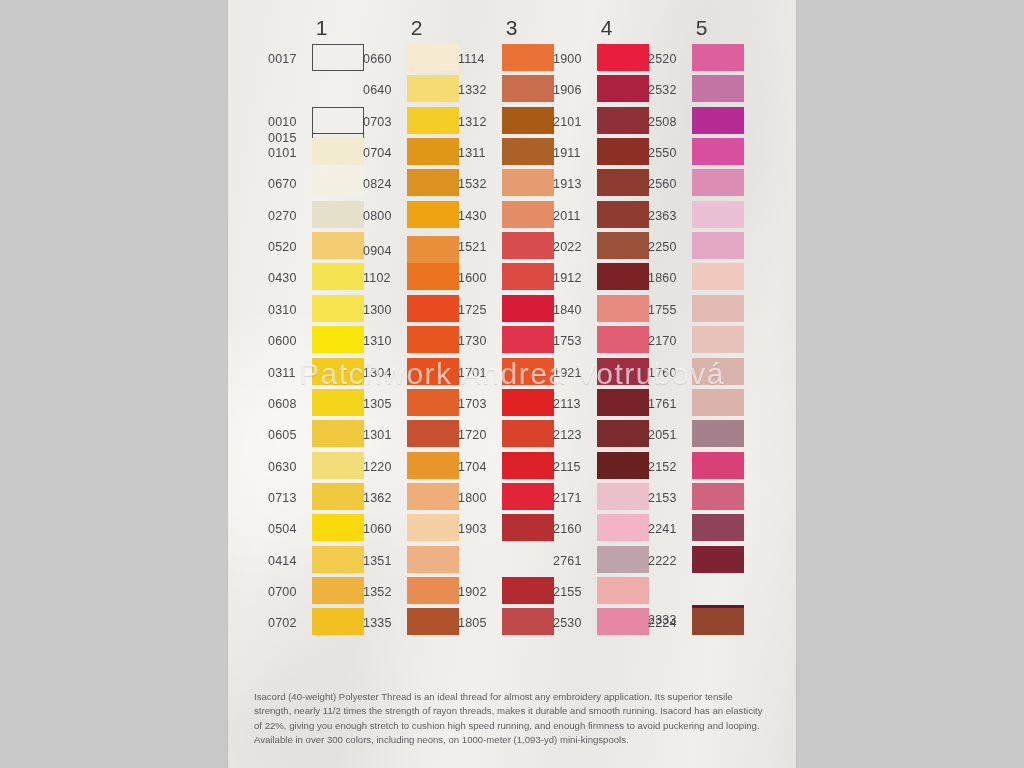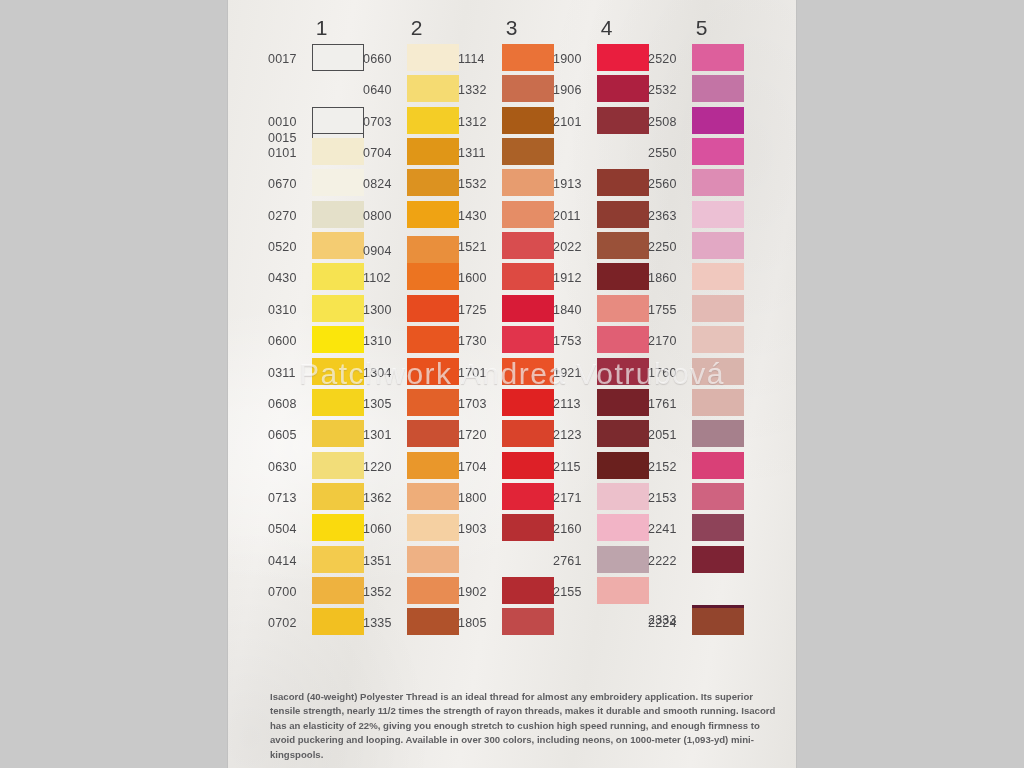--- a/index.html
+++ b/index.html
@@ -70,21 +70,21 @@
     color:rgba(255,255,255,.62);
     letter-spacing:1.5px;
     text-align:center;
     line-height:44px;
     white-space:nowrap;
     text-shadow:0 1px 1px rgba(120,110,110,.25);
     font-family:"Liberation Sans", sans-serif;
   }
 
   #footer{
-    position:absolute;left:16px;top:690px;width:568px;height:78px;font-weight:bold;
+    position:absolute;left:0px;top:690px;width:568px;height:78px;
   }
   #footer p{
     margin:0;
     position:absolute;left:26px;top:0px;width:512px;
     font-size:9.6px;
     line-height:14.4px;
     color:#5e5e61;
     text-align:left;
     font-family:"Liberation Sans", sans-serif;
   }
@@ -337,20 +337,24 @@
             <div class="sw" style="background: rgb(233, 30, 62);"></div>
           </div>
           <div class="row" style="top: 75.35px;">
             <div class="code">1906</div>
             <div class="sw" style="background: rgb(173, 32, 64);"></div>
           </div>
           <div class="row" style="top: 106.7px;">
             <div class="code">2101</div>
             <div class="sw" style="background: rgb(143, 48, 56);"></div>
           </div>
+          <div class="row" style="top: 138.05px;">
+            <div class="code">1911</div>
+            <div class="sw" style="background: rgb(142, 47, 38);"></div>
+          </div>
           <div class="row" style="top: 169.4px;">
             <div class="code">1913</div>
             <div class="sw" style="background: rgb(143, 58, 47);"></div>
           </div>
           <div class="row" style="top: 200.75px;">
             <div class="code">2011</div>
             <div class="sw" style="background: rgb(142, 60, 49);"></div>
           </div>
           <div class="row" style="top: 232.1px;">
             <div class="code">2022</div>
@@ -392,20 +396,24 @@
             <div class="code">2160</div>
             <div class="sw" style="background: rgb(242, 180, 198);"></div>
           </div>
           <div class="row" style="top: 545.6px;">
             <div class="code">2761</div>
             <div class="sw" style="background: rgb(189, 164, 172);"></div>
           </div>
           <div class="row" style="top: 576.95px;">
             <div class="code">2155</div>
             <div class="sw" style="background: rgb(238, 173, 170);"></div>
+          </div>
+          <div class="row" style="top: 608.3px;">
+            <div class="code">2530</div>
+            <div class="sw" style="background: rgb(231, 135, 166);"></div>
           </div>
         </div>
         <div class="col" style="left: 420px;">
           <div class="col-head">5</div>
           <div class="row" style="top: 44px;">
             <div class="code">2520</div>
             <div class="sw" style="background: rgb(221, 95, 156);"></div>
           </div>
           <div class="row" style="top: 75.35px;">
             <div class="code">2532</div>

